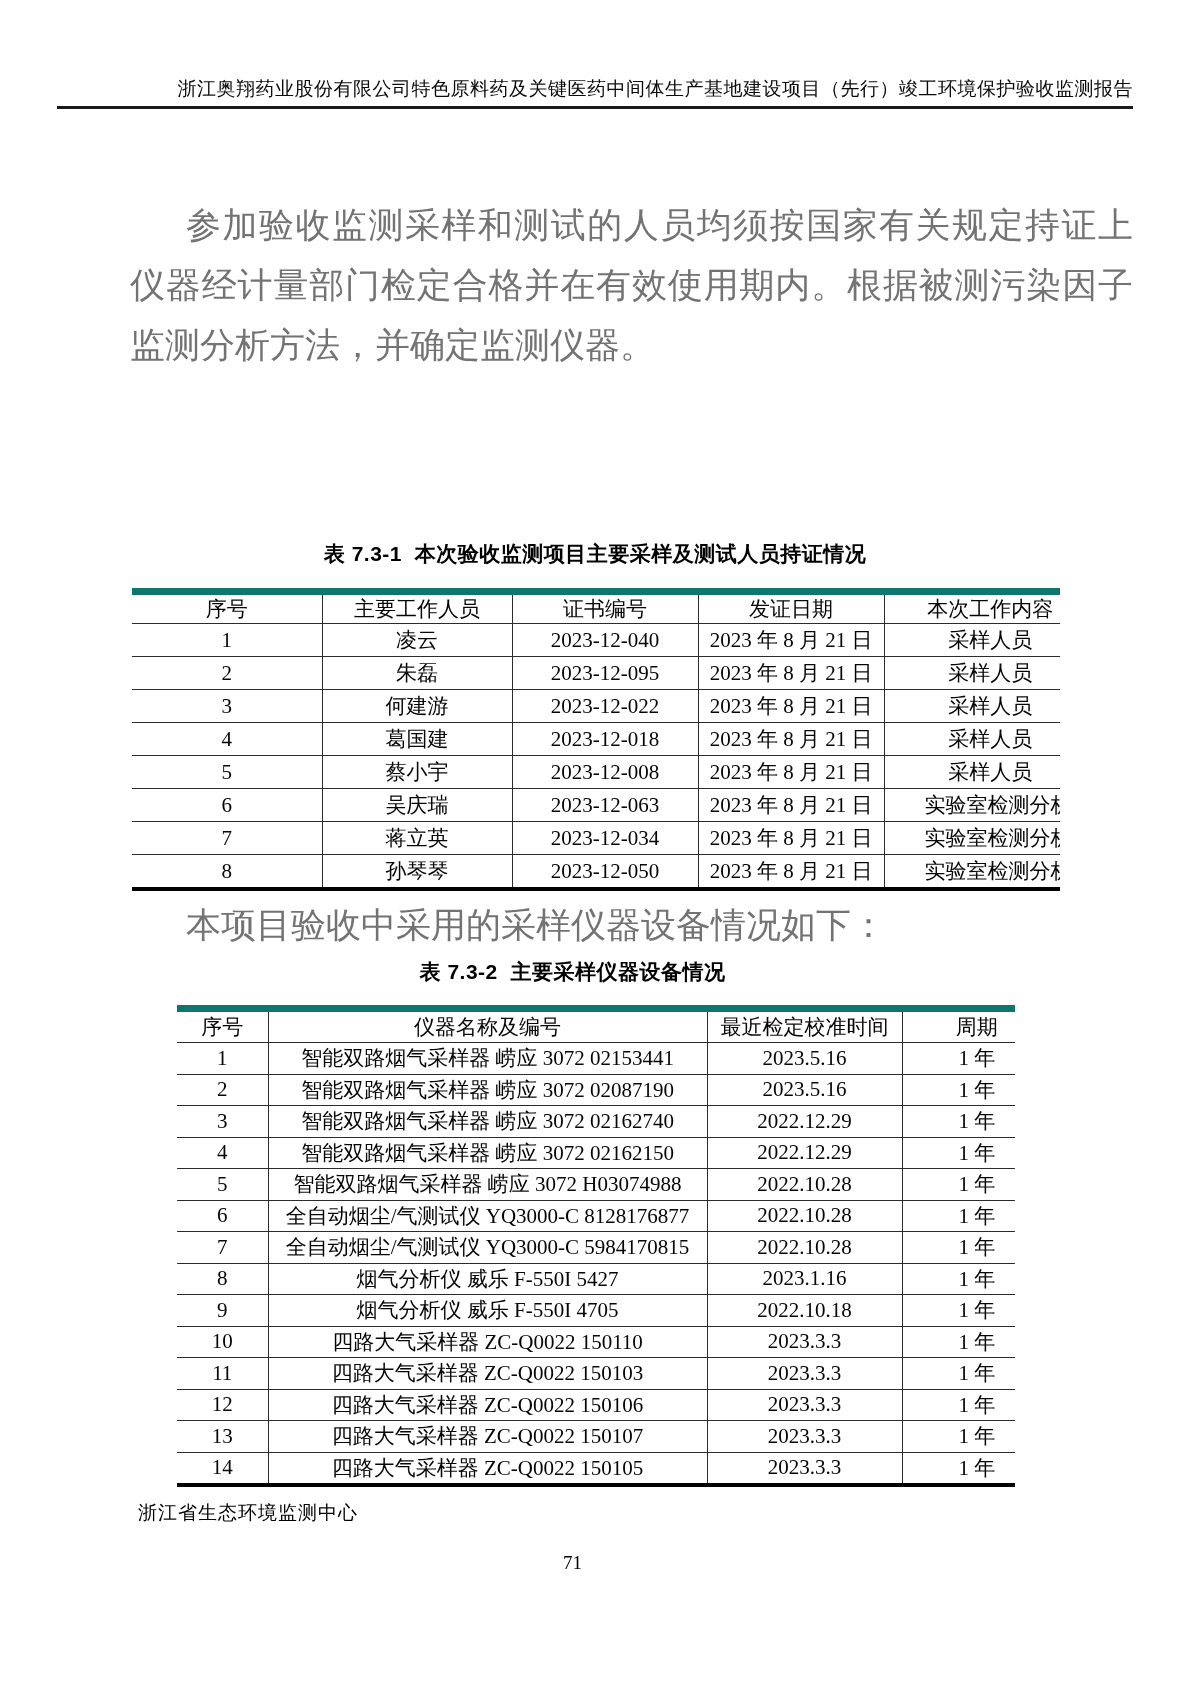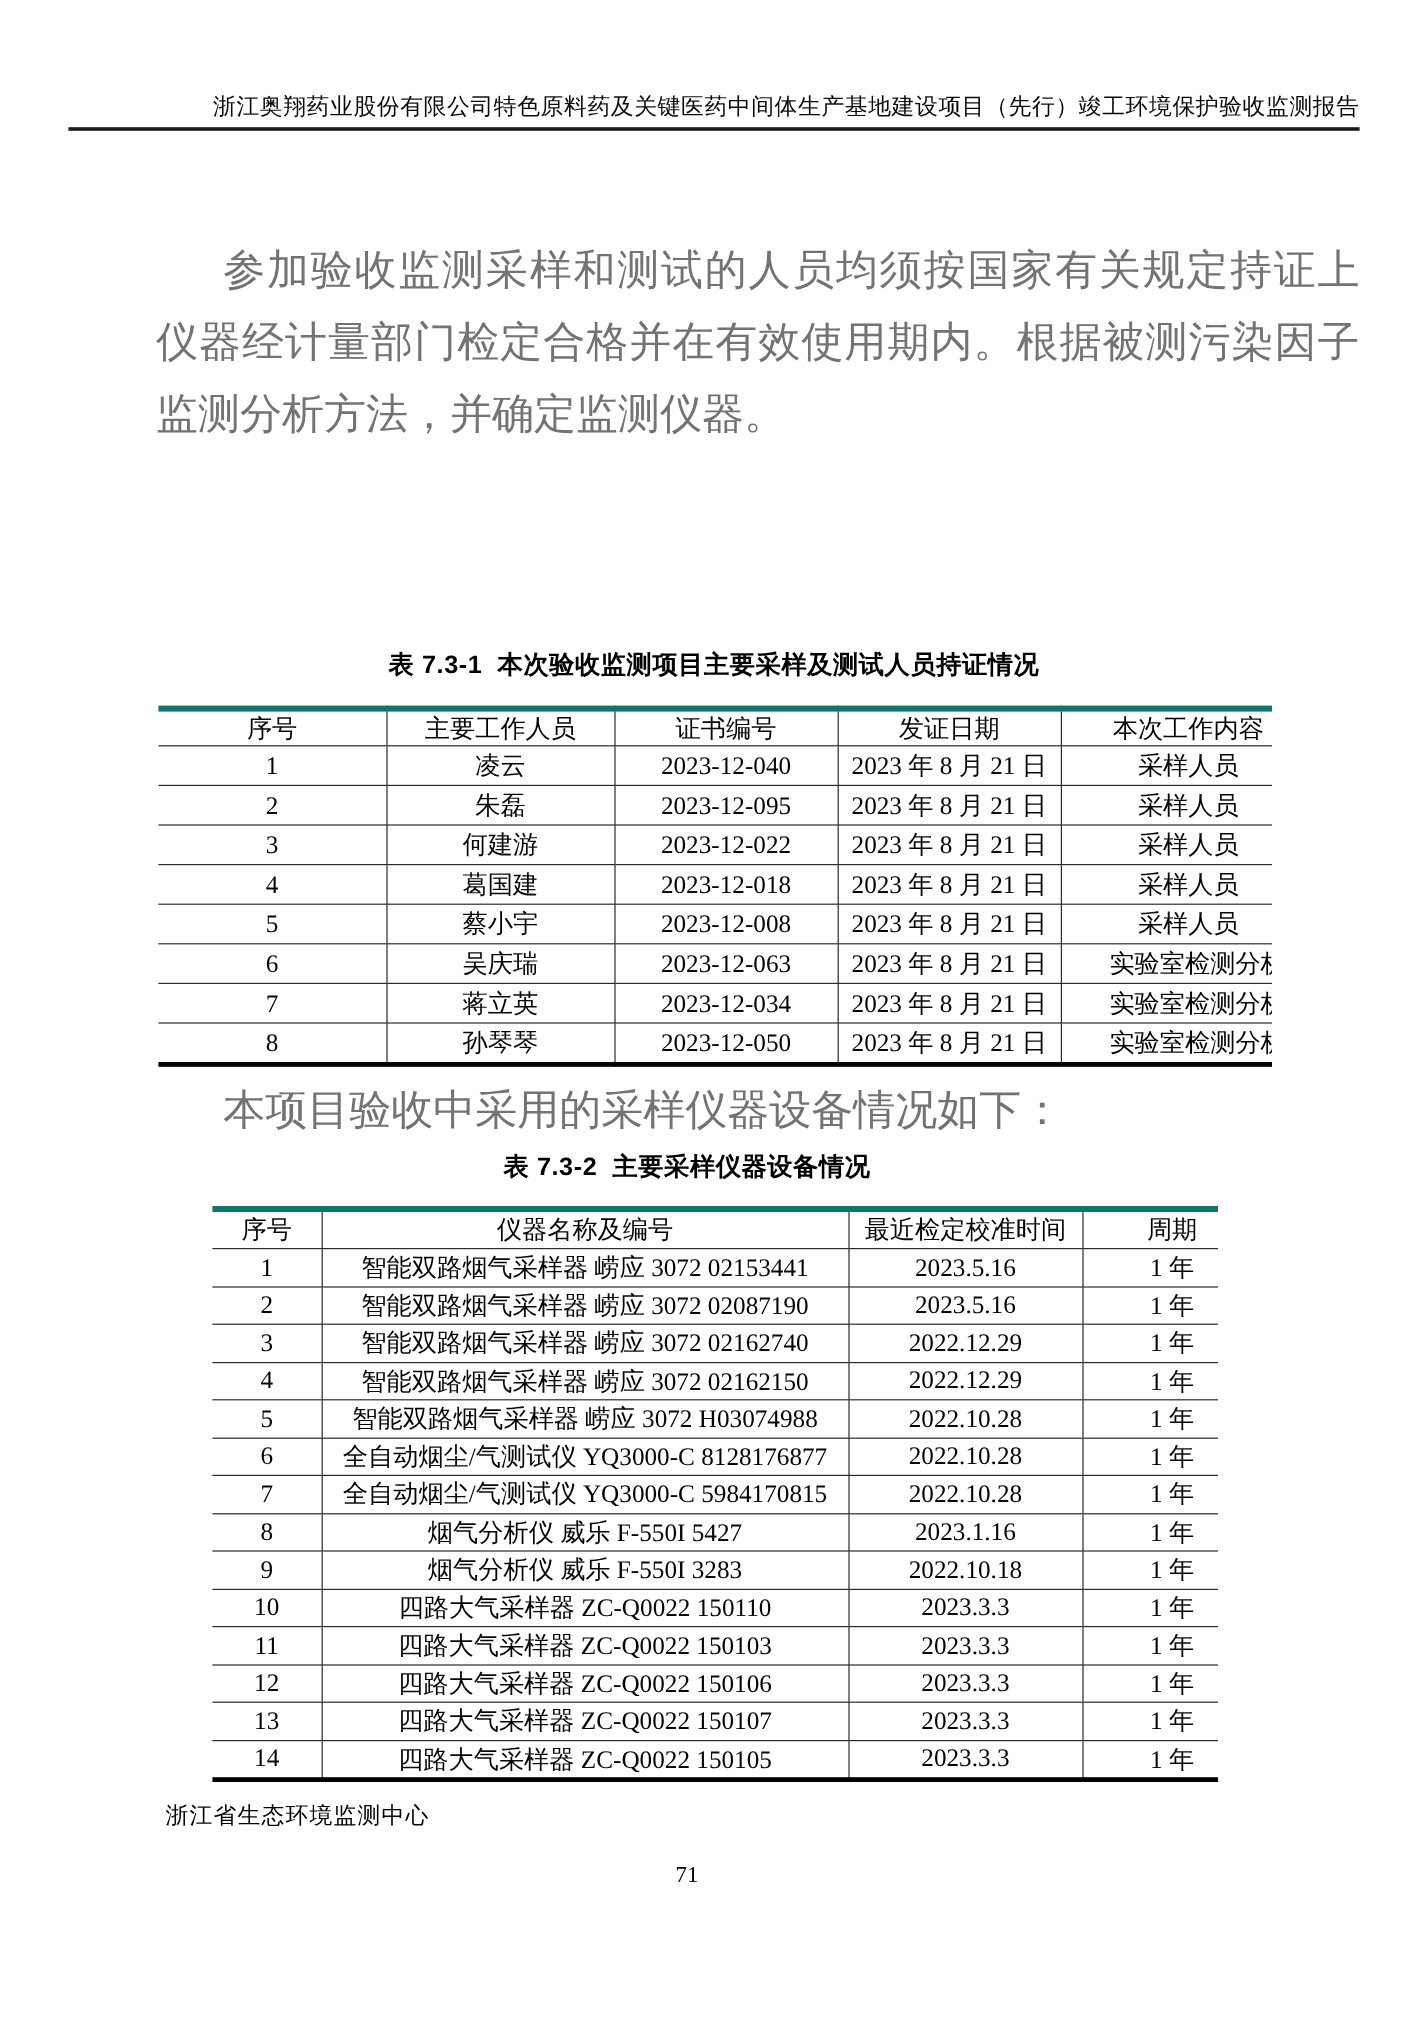--- a/index.html
+++ b/index.html
@@ -29,21 +29,21 @@
            font-weight:bold;font-size:21px;white-space:pre-wrap;letter-spacing:0.5px;}
   .cap1{top:540px;}
   .cap2{top:958px;width:885px;}
 
   table{border-collapse:collapse;table-layout:fixed;position:absolute;
         font-size:21px;color:#050505;}
   th,td{padding:0 4px;text-align:center;vertical-align:middle;font-weight:normal;
         border:1.5px solid #2b2b2b;overflow:hidden;white-space:nowrap;}
   th:first-child,td:first-child{border-left:none;}
   th:last-child,td:last-child{border-right:none;padding-left:40px;}
-  table{border-top:5px solid #0f766e;border-bottom:4px solid #000;font-family:Liberation Serif, serif;}
+  table{border-top:7px solid #0f766e;border-bottom:4px solid #000;font-family:Liberation Serif, serif;}
 
   .t1{top:588px;left:132px;width:928px;}
   .t1 th{height:27px;}
   .t1 td{height:32px;}
   .t2{top:1005px;left:177px;width:838px;}
   .t2 th{height:30px;}
   .t2 td{height:30.5px;}
 
   .footer-org{position:absolute;top:1500px;left:138px;font-size:19px;letter-spacing:1px;}
   .footer-page{position:absolute;top:1552px;left:563px;font-size:19px;}
@@ -208,21 +208,21 @@
         <td>1 年</td>
       </tr>
       <tr>
         <td>8</td>
         <td>烟气分析仪 威乐 F-550I 5427</td>
         <td>2023.1.16</td>
         <td>1 年</td>
       </tr>
       <tr>
         <td>9</td>
-        <td>烟气分析仪 威乐 F-550I 3283</td>
+        <td>烟气分析仪 威乐 F-550I 4705</td>
         <td>2022.10.18</td>
         <td>1 年</td>
       </tr>
       <tr>
         <td>10</td>
         <td>四路大气采样器 ZC-Q0022 150110</td>
         <td>2023.3.3</td>
         <td>1 年</td>
       </tr>
       <tr>

